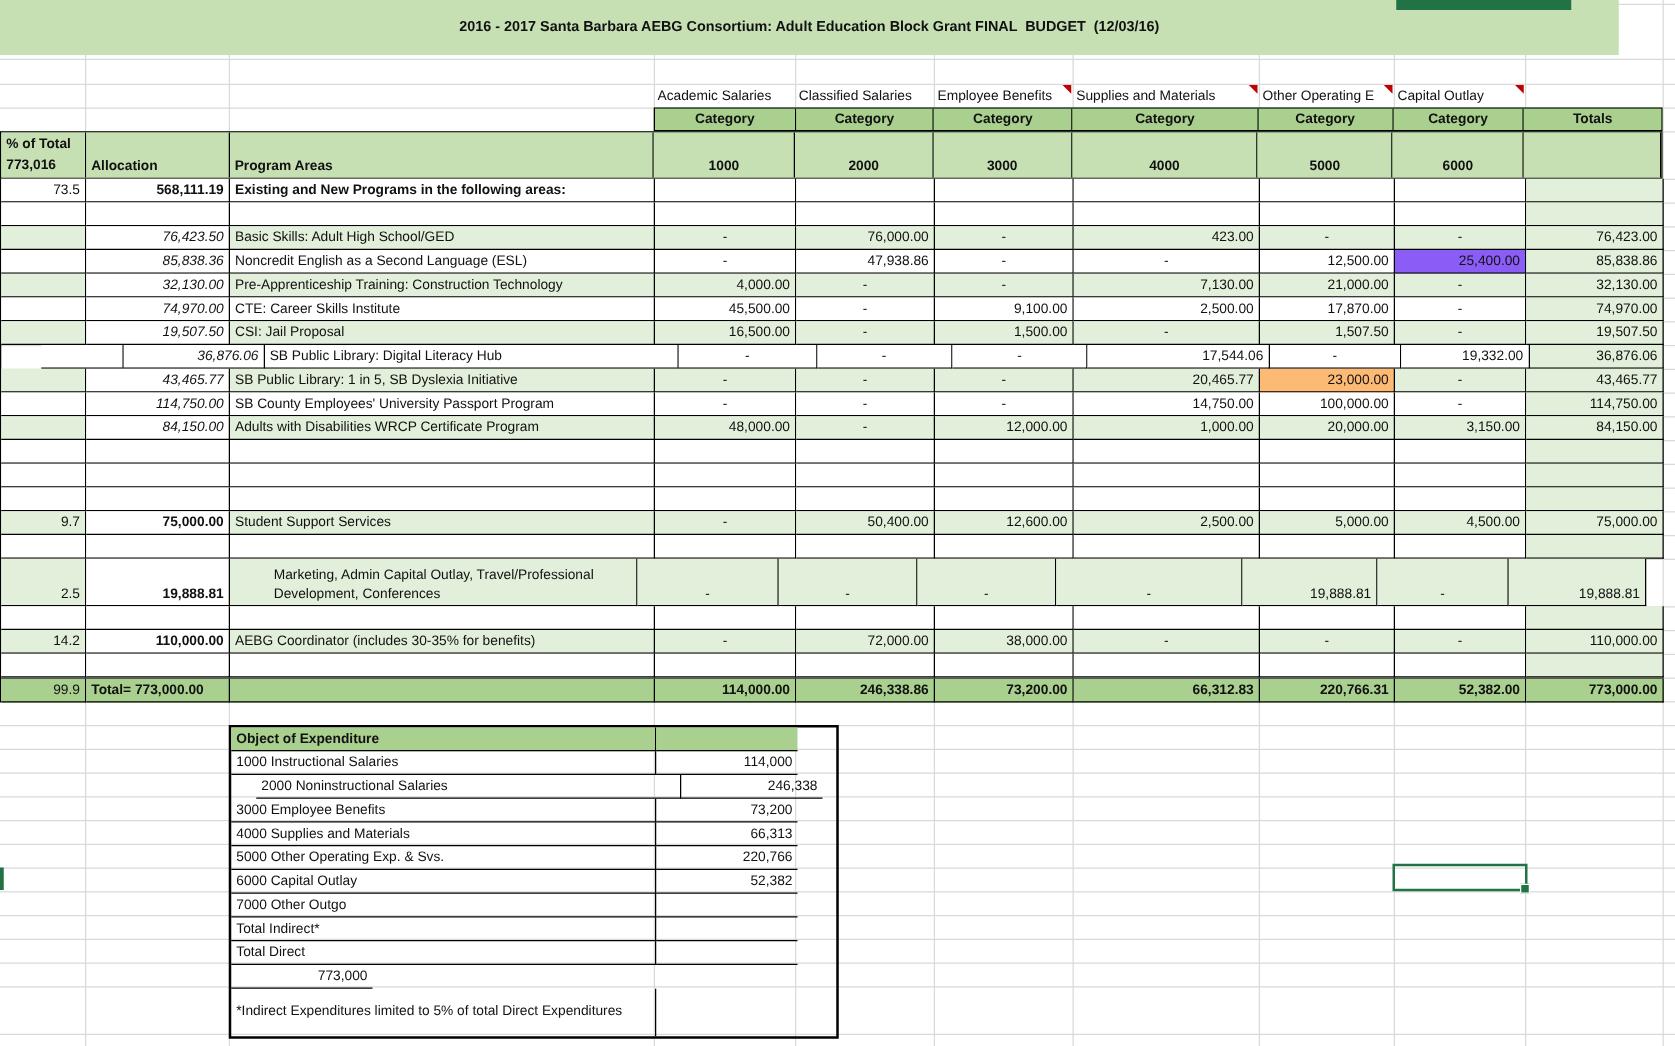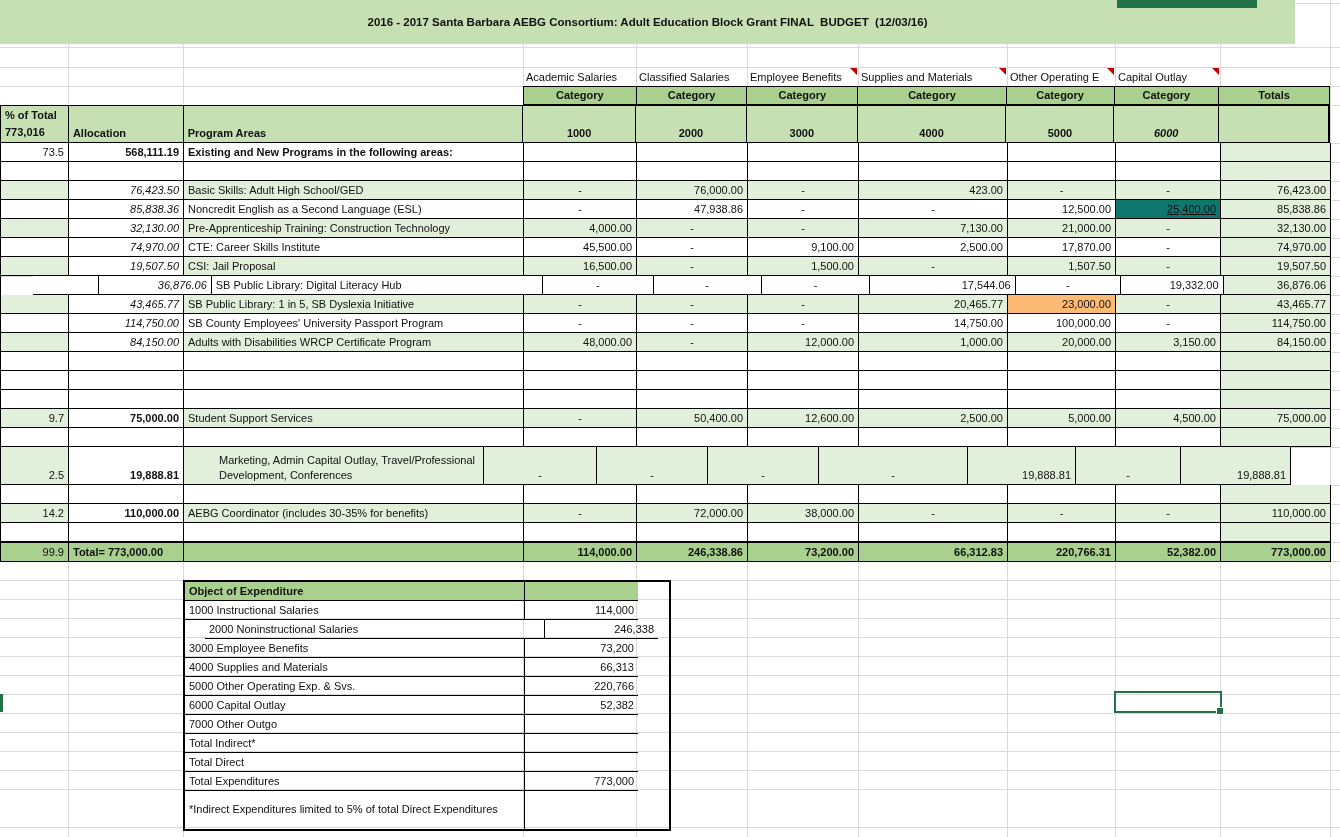--- a/index.html
+++ b/index.html
@@ -129,21 +129,21 @@
         <div>% of Total</div>
         <div>773,016</div>
       </div>
       <div class="cell l b" style="width: 115px; background: rgb(198, 224, 180);">Allocation</div>
       <div class="cell l b" style="width: 340px; background: rgb(198, 224, 180);">Program Areas</div>
       <div class="cell c b" style="width: 113px; background: rgb(198, 224, 180);">1000</div>
       <div class="cell c b" style="width: 111px; background: rgb(198, 224, 180);">2000</div>
       <div class="cell c b" style="width: 111px; background: rgb(198, 224, 180);">3000</div>
       <div class="cell c b" style="width: 149px; background: rgb(198, 224, 180);">4000</div>
       <div class="cell c b" style="width: 108px; background: rgb(198, 224, 180);">5000</div>
-      <div class="cell c b" style="width: 105px; background: rgb(198, 224, 180); font-style: italic;">6000</div>
+      <div class="cell c b" style="width: 105px; background: rgb(198, 224, 180);">6000</div>
       <div class="cell" style="width: 110px; background: rgb(198, 224, 180);"></div>
     </div>
   <div class="block" id="tbody">
       <div class="row" style="height: 19px;">
         <div class="cell r" style="width: 68px; background: rgb(255, 255, 255);">73.5</div>
         <div class="cell r b" style="width: 115px; background: rgb(255, 255, 255);">568,111.19</div>
         <div class="cell l wrap b" style="width: 340px; background: rgb(255, 255, 255);">Existing and New Programs in the following areas:</div>
         <div class="cell r" style="width: 113px; background: rgb(255, 255, 255);"></div>
         <div class="cell r" style="width: 111px; background: rgb(255, 255, 255);"></div>
         <div class="cell r" style="width: 111px; background: rgb(255, 255, 255);"></div>
@@ -178,21 +178,21 @@
       </div>
       <div class="row" style="height: 19px;">
         <div class="cell r" style="width: 68px; background: rgb(255, 255, 255);"></div>
         <div class="cell r i" style="width: 115px; background: rgb(255, 255, 255);">85,838.36</div>
         <div class="cell l wrap" style="width: 340px; background: rgb(255, 255, 255);">Noncredit English as a Second Language (ESL)</div>
         <div class="cell c" style="width: 113px; background: rgb(255, 255, 255);">-</div>
         <div class="cell r" style="width: 111px; background: rgb(255, 255, 255);">47,938.86</div>
         <div class="cell c" style="width: 111px; background: rgb(255, 255, 255);">-</div>
         <div class="cell c" style="width: 149px; background: rgb(255, 255, 255);">-</div>
         <div class="cell r" style="width: 108px; background: rgb(255, 255, 255);">12,500.00</div>
-        <div class="cell r" style="width: 105px; background: #0f766e; text-decoration: underline;">25,400.00</div>
+        <div class="cell r" style="width: 105px; background: #8b5cf6;">25,400.00</div>
         <div class="cell r" style="width: 110px; background: rgb(226, 239, 218);">85,838.86</div>
       </div>
       <div class="row" style="height: 19px;">
         <div class="cell r" style="width: 68px; background: rgb(226, 239, 218);"></div>
         <div class="cell r i" style="width: 115px; background: rgb(255, 255, 255);">32,130.00</div>
         <div class="cell l wrap" style="width: 340px; background: rgb(226, 239, 218);">Pre-Apprenticeship Training: Construction Technology</div>
         <div class="cell r" style="width: 113px; background: rgb(226, 239, 218);">4,000.00</div>
         <div class="cell c" style="width: 111px; background: rgb(226, 239, 218);">-</div>
         <div class="cell c" style="width: 111px; background: rgb(226, 239, 218);">-</div>
         <div class="cell r" style="width: 149px; background: rgb(226, 239, 218);">7,130.00</div>
@@ -328,21 +328,21 @@
         <div class="cell r" style="width: 111px; background: rgb(255, 255, 255);"></div>
         <div class="cell r" style="width: 111px; background: rgb(255, 255, 255);"></div>
         <div class="cell r" style="width: 149px; background: rgb(255, 255, 255);"></div>
         <div class="cell r" style="width: 108px; background: rgb(255, 255, 255);"></div>
         <div class="cell r" style="width: 105px; background: rgb(255, 255, 255);"></div>
         <div class="cell r" style="width: 110px; background: rgb(226, 239, 218);"></div>
       </div>
       <div class="row" style="height: 38px;">
         <div class="cell r" style="width: 68px; background: rgb(226, 239, 218);">2.5</div>
         <div class="cell r b" style="width: 115px; background: rgb(255, 255, 255);">19,888.81</div>
-        <div class="cell l wrap" style="width: 300px; background: rgb(226, 239, 218); padding-left: 35px;">Marketing, Admin Capital Outlay, Travel/Professional Development, Conferences</div>
+        <div class="cell l wrap" style="width: 326px; background: rgb(226, 239, 218); padding-left: 35px;">Marketing, Admin Capital Outlay, Travel/Professional Development, Conferences</div>
         <div class="cell c" style="width: 113px; background: rgb(226, 239, 218);">-</div>
         <div class="cell c" style="width: 111px; background: rgb(226, 239, 218);">-</div>
         <div class="cell c" style="width: 111px; background: rgb(226, 239, 218);">-</div>
         <div class="cell c" style="width: 149px; background: rgb(226, 239, 218);">-</div>
         <div class="cell r" style="width: 108px; background: rgb(226, 239, 218);">19,888.81</div>
         <div class="cell c" style="width: 105px; background: rgb(226, 239, 218);">-</div>
         <div class="cell r" style="width: 110px; background: rgb(226, 239, 218);">19,888.81</div>
       </div>
       <div class="row" style="height: 19px;">
         <div class="cell r" style="width: 68px; background: rgb(255, 255, 255);"></div>
@@ -428,21 +428,20 @@
       </div>
       <div class="row" style="height: 19px;">
         <div class="cell l" style="width: 340px;">Total Indirect*</div>
         <div class="cell r" style="width: 113px; border-right: none;"></div>
       </div>
       <div class="row" style="height: 19px;">
         <div class="cell l" style="width: 340px;">Total Direct</div>
         <div class="cell r" style="width: 113px; border-right: none;"></div>
       </div>
       <div class="row" style="height: 19px;">
-        <div class="cell l" style="width: 340px;">Total Expenditures</div>
         <div class="cell r" style="width: 113px; border-right: none;">773,000</div>
       </div>
       <div class="row" style="height: 38px;">
         <div class="cell l wrap" style="width: 340px; border-bottom: none; align-items: center;">*Indirect Expenditures limited to 5% of total Direct Expenditures</div>
         <div class="cell" style="width: 113px; border-right: none; border-bottom: none;"></div>
       </div>
     </div>
 
   <div class="artifact" id="topbar" style="background: rgb(33, 115, 70);"></div>
   <div class="artifact" id="leftmark" style="background: rgb(33, 115, 70);"></div>

